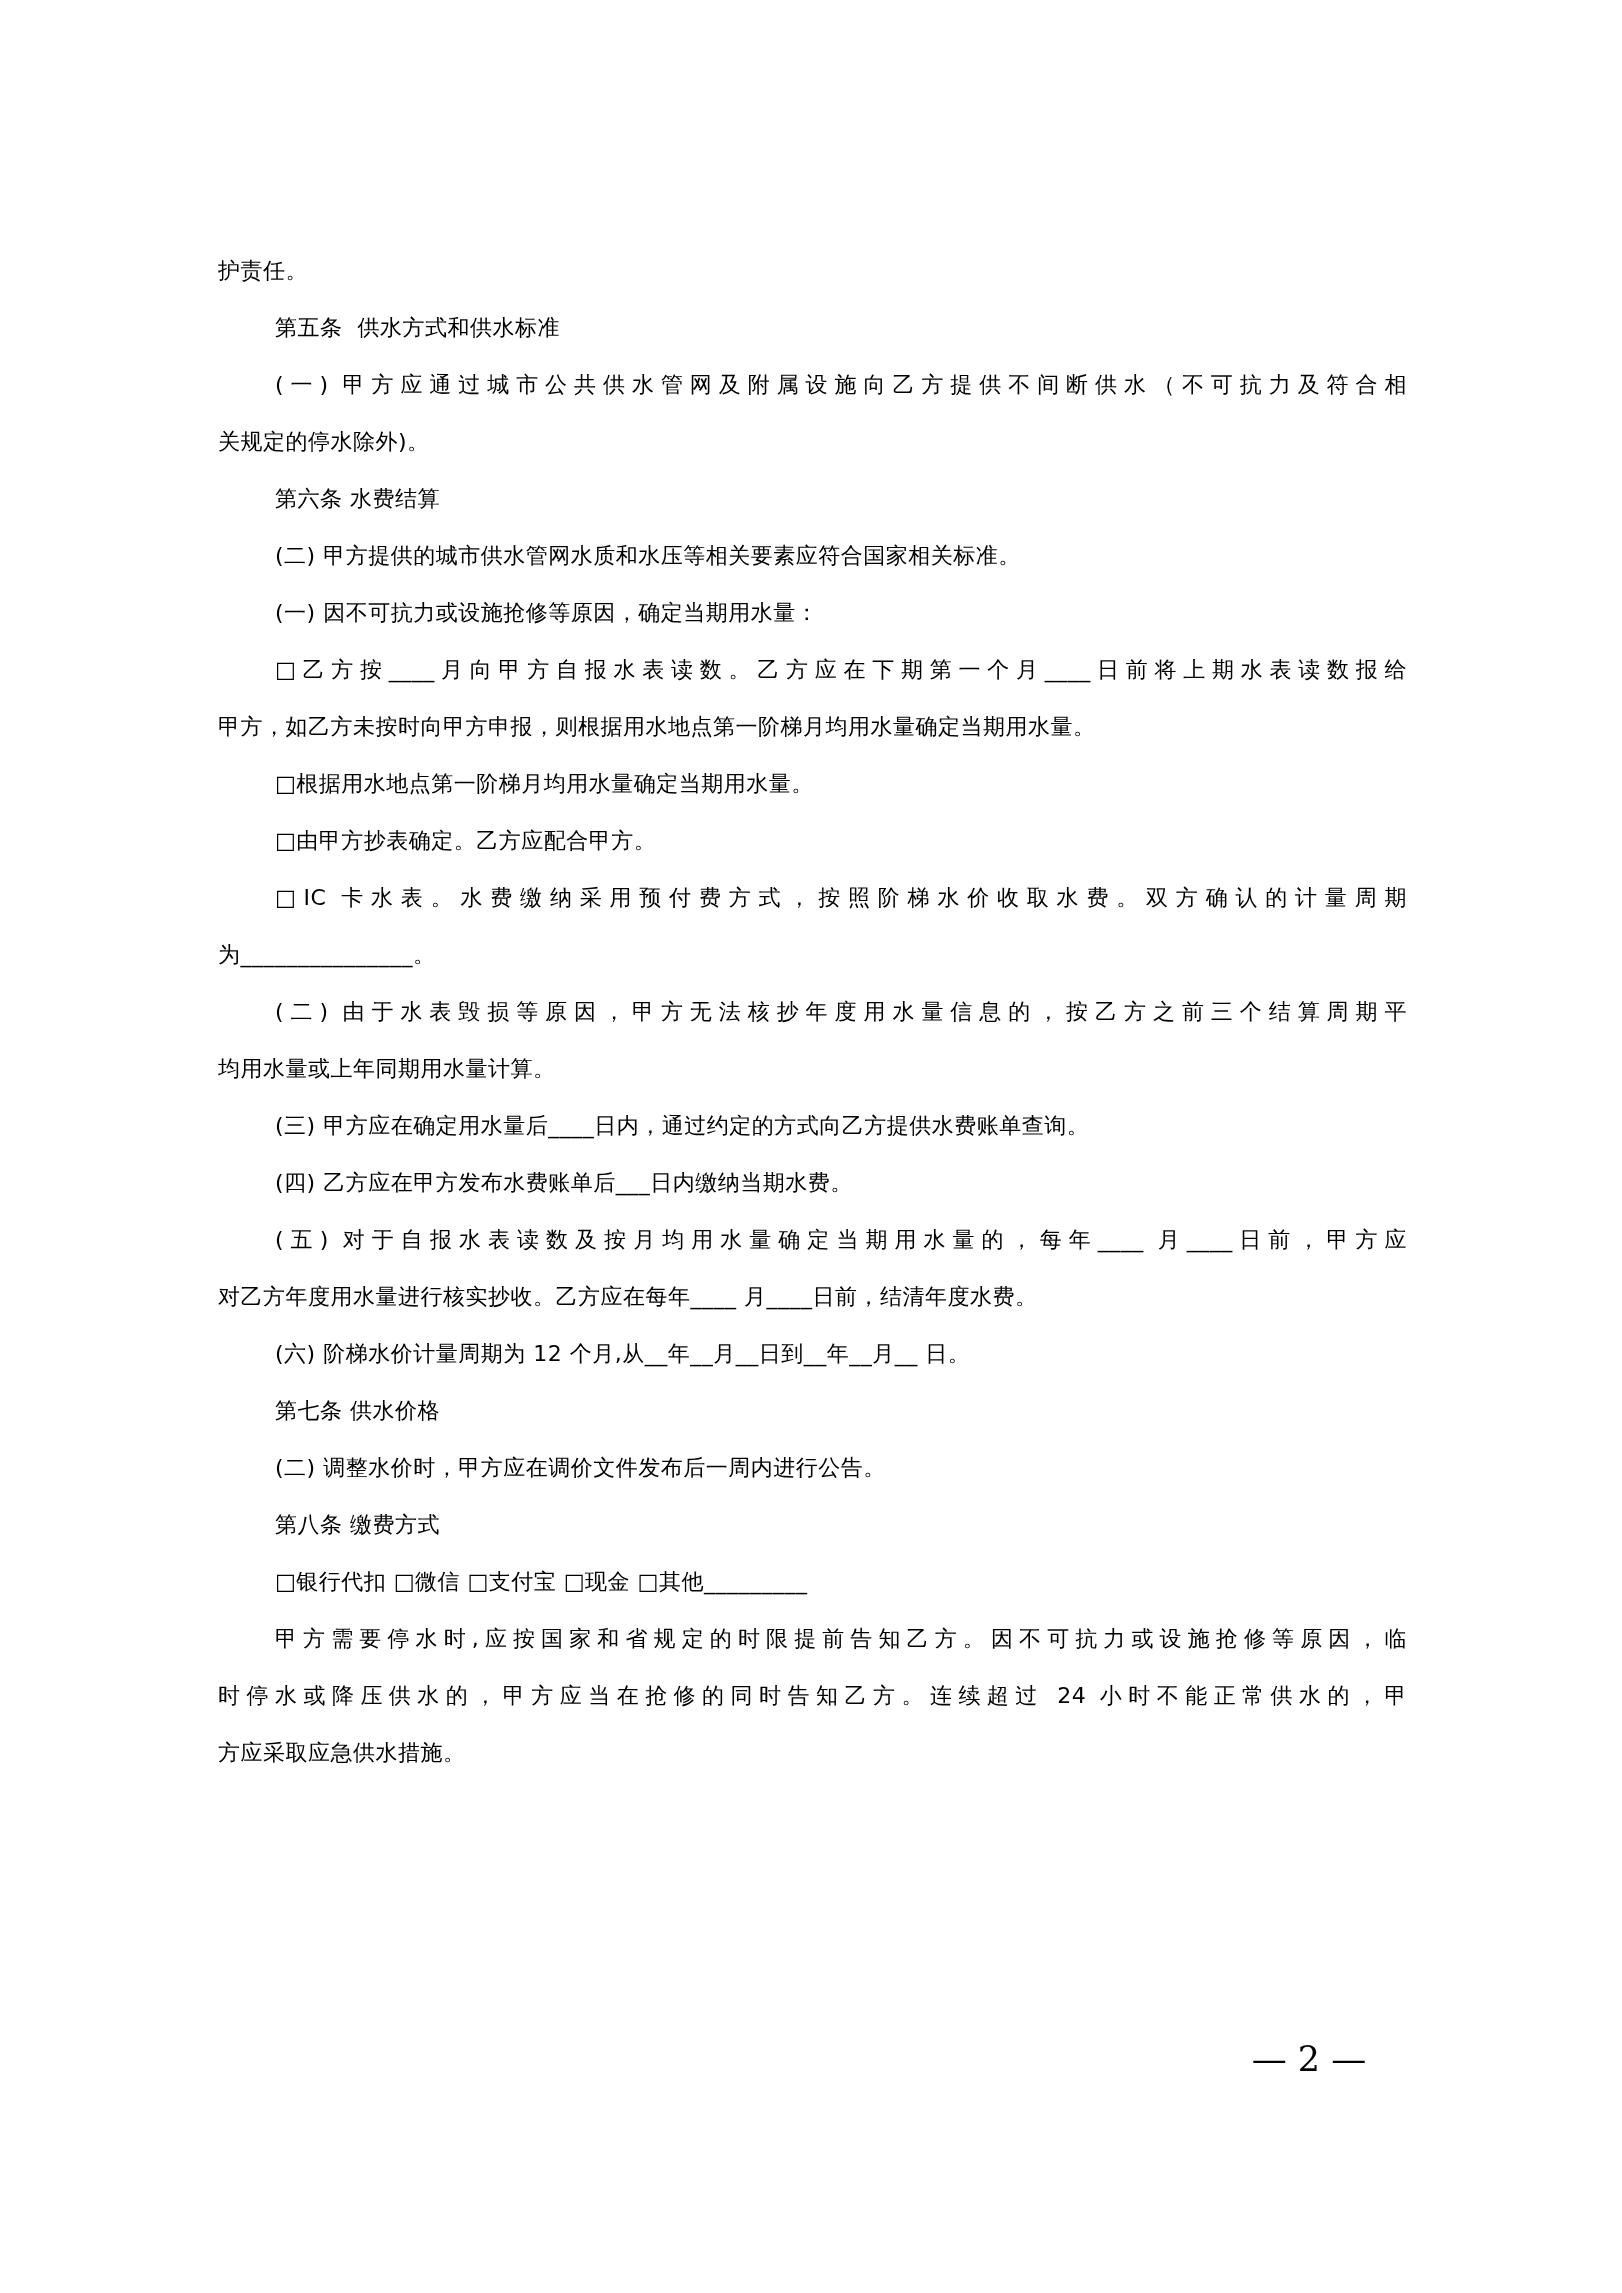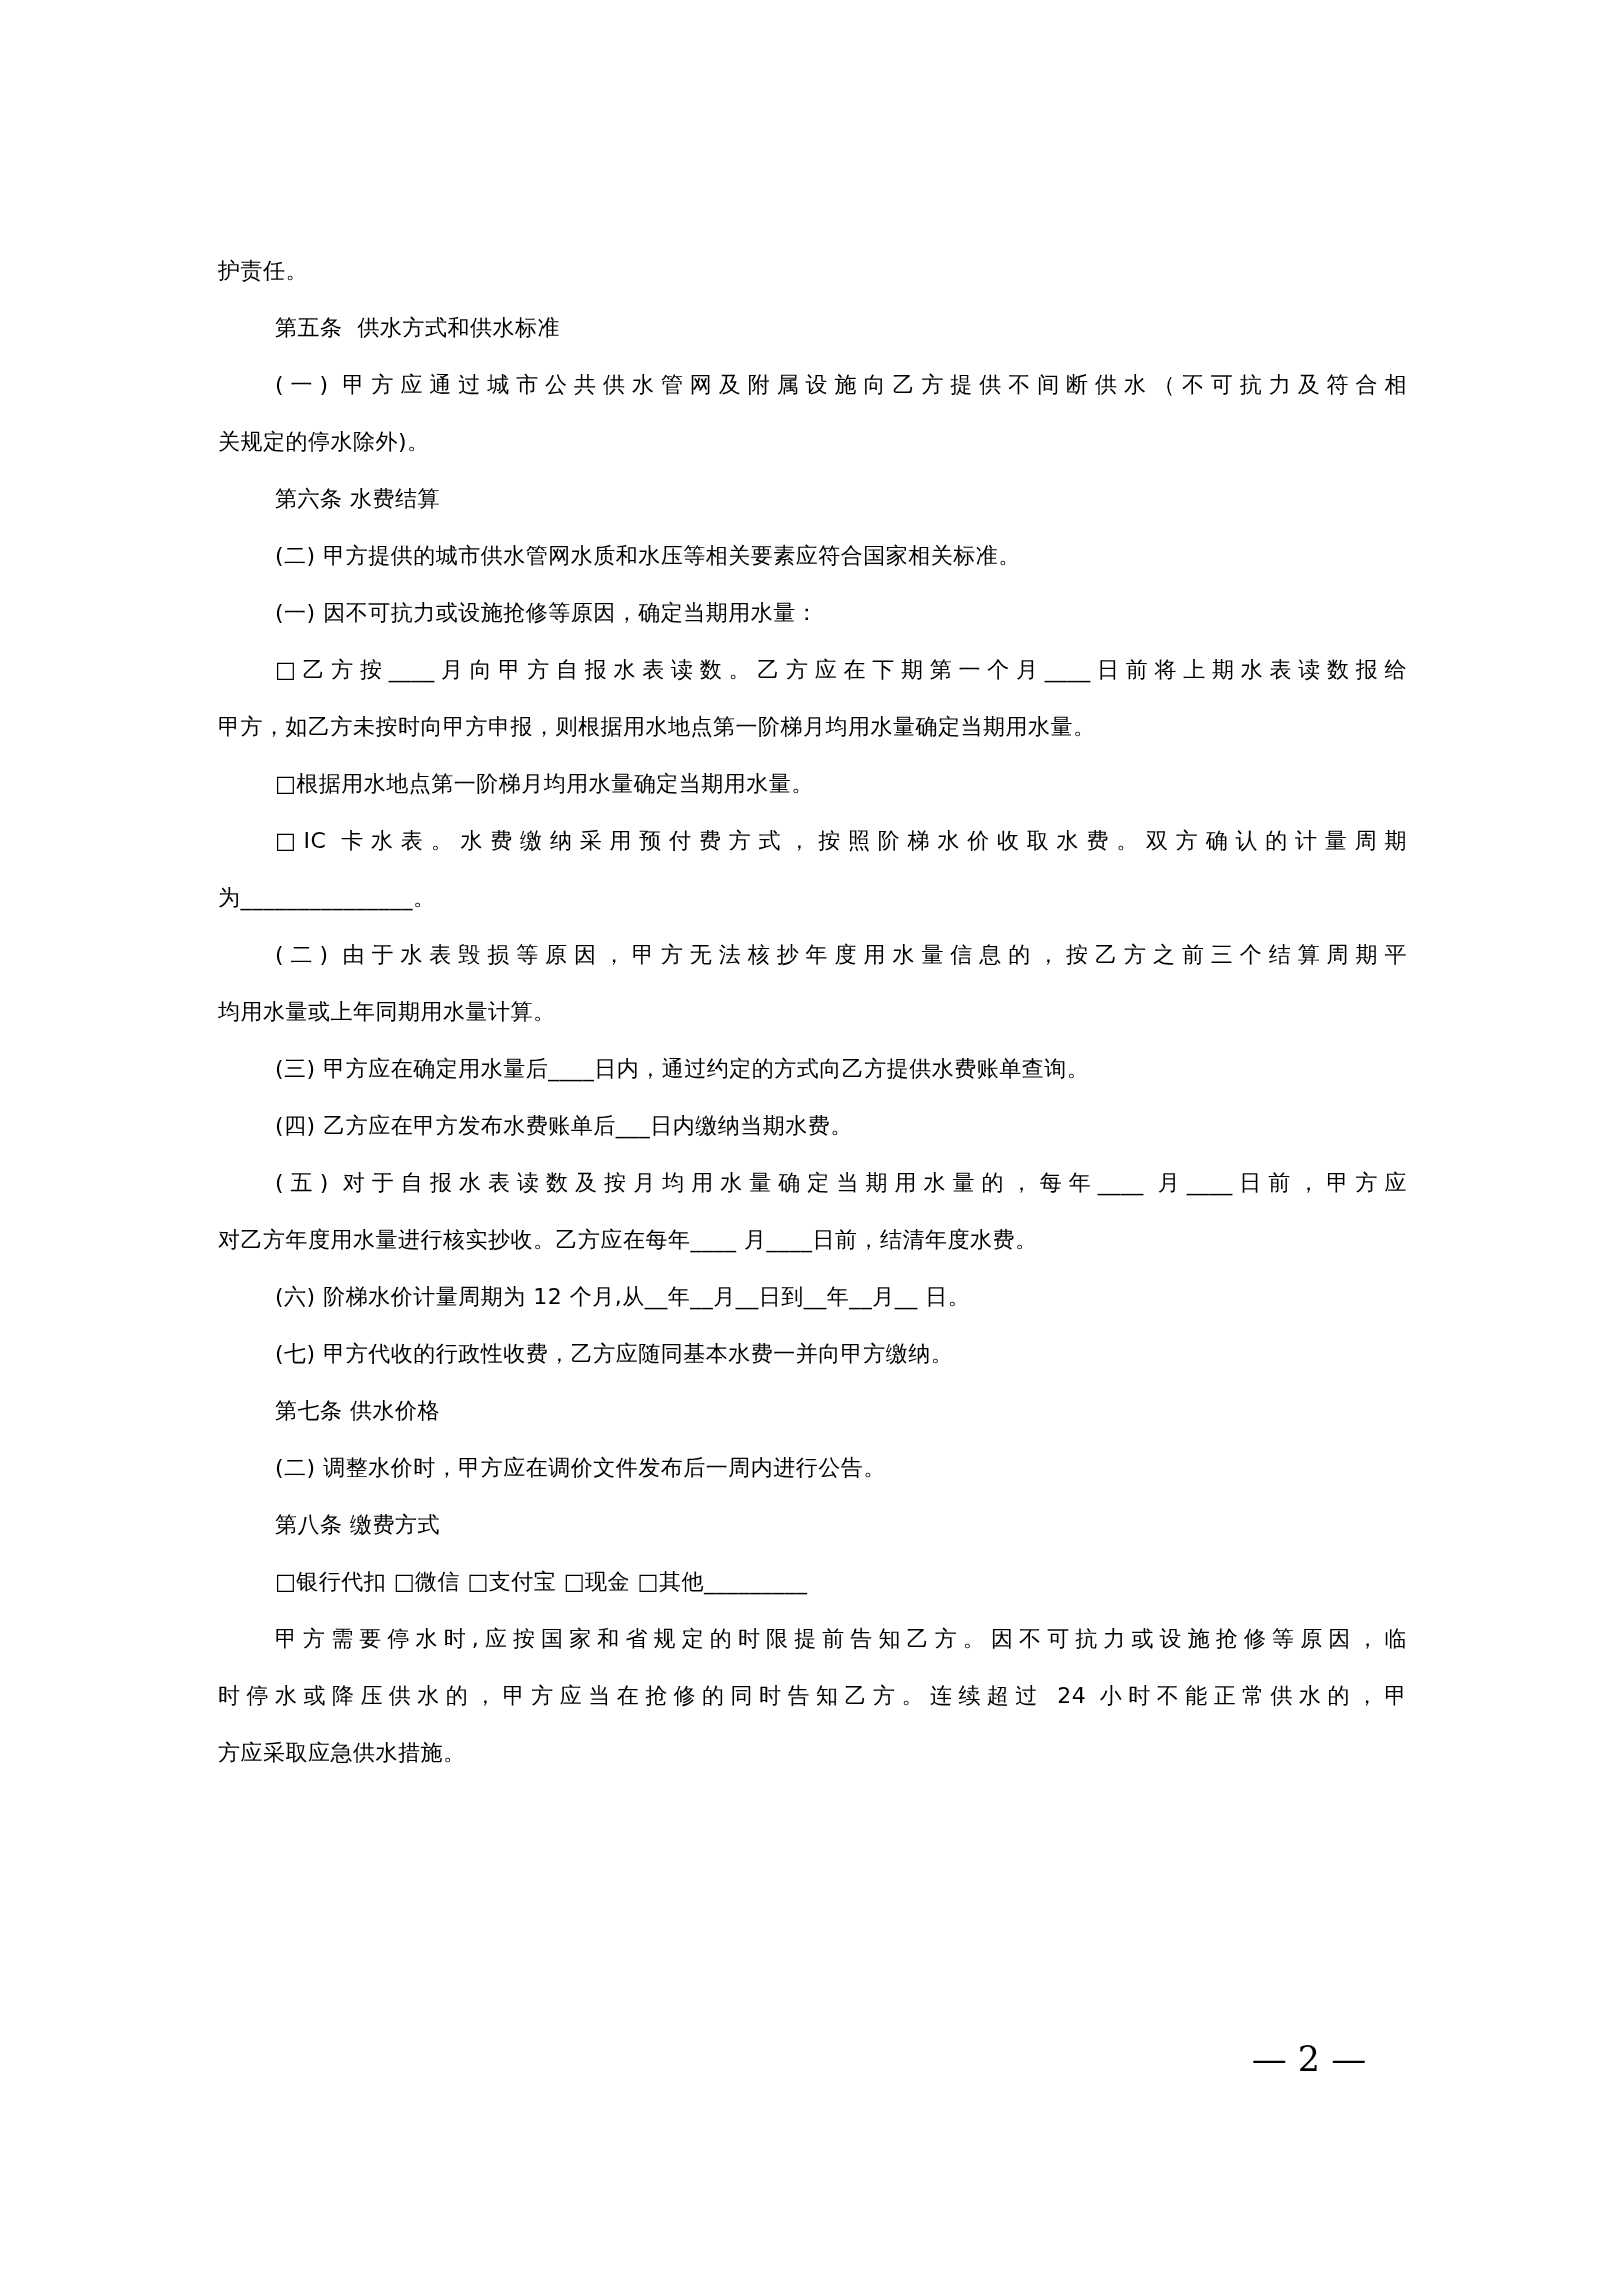--- a/index.html
+++ b/index.html
@@ -57,30 +57,30 @@
     <div class="line">护责任。</div>
     <div class="line indent">第五条  供水方式和供水标准</div>
     <div class="line indent just">(一) 甲方应通过城市公共供水管网及附属设施向乙方提供不间断供水（不可抗力及符合相</div>
     <div class="line">关规定的停水除外)。</div>
     <div class="line indent">第六条 水费结算</div>
     <div class="line indent">(二) 甲方提供的城市供水管网水质和水压等相关要素应符合国家相关标准。</div>
     <div class="line indent">(一) 因不可抗力或设施抢修等原因，确定当期用水量：</div>
     <div class="line indent just">□乙方按____月向甲方自报水表读数。乙方应在下期第一个月____日前将上期水表读数报给</div>
     <div class="line">甲方，如乙方未按时向甲方申报，则根据用水地点第一阶梯月均用水量确定当期用水量。</div>
     <div class="line indent">□根据用水地点第一阶梯月均用水量确定当期用水量。</div>
+    <div class="line indent">□由甲方抄表确定。乙方应配合甲方。</div>
     <div class="line indent just">□IC 卡水表。水费缴纳采用预付费方式，按照阶梯水价收取水费。双方确认的计量周期</div>
     <div class="line">为_______________。</div>
     <div class="line indent just">(二) 由于水表毁损等原因，甲方无法核抄年度用水量信息的，按乙方之前三个结算周期平</div>
     <div class="line">均用水量或上年同期用水量计算。</div>
     <div class="line indent">(三) 甲方应在确定用水量后____日内，通过约定的方式向乙方提供水费账单查询。</div>
     <div class="line indent">(四) 乙方应在甲方发布水费账单后___日内缴纳当期水费。</div>
     <div class="line indent just">(五) 对于自报水表读数及按月均用水量确定当期用水量的，每年____ 月____日前，甲方应</div>
     <div class="line">对乙方年度用水量进行核实抄收。乙方应在每年____ 月____日前，结清年度水费。</div>
     <div class="line indent">(六) 阶梯水价计量周期为 12 个月,从__年__月__日到__年__月__ 日。</div>
-    <div class="line indent">(七) 甲方代收的行政性收费，乙方应随同基本水费一并向甲方缴纳。</div>
     <div class="line indent">第七条 供水价格</div>
     <div class="line indent">(二) 调整水价时，甲方应在调价文件发布后一周内进行公告。</div>
     <div class="line indent">第八条 缴费方式</div>
     <div class="line indent">□银行代扣 □微信 □支付宝 □现金 □其他_________</div>
     <div class="line indent just">甲方需要停水时,应按国家和省规定的时限提前告知乙方。因不可抗力或设施抢修等原因，临</div>
     <div class="line just">时停水或降压供水的，甲方应当在抢修的同时告知乙方。连续超过 24 小时不能正常供水的，甲</div>
     <div class="line">方应采取应急供水措施。</div>
   </div>
 
 <div class="page-footer">— 2 —</div>

